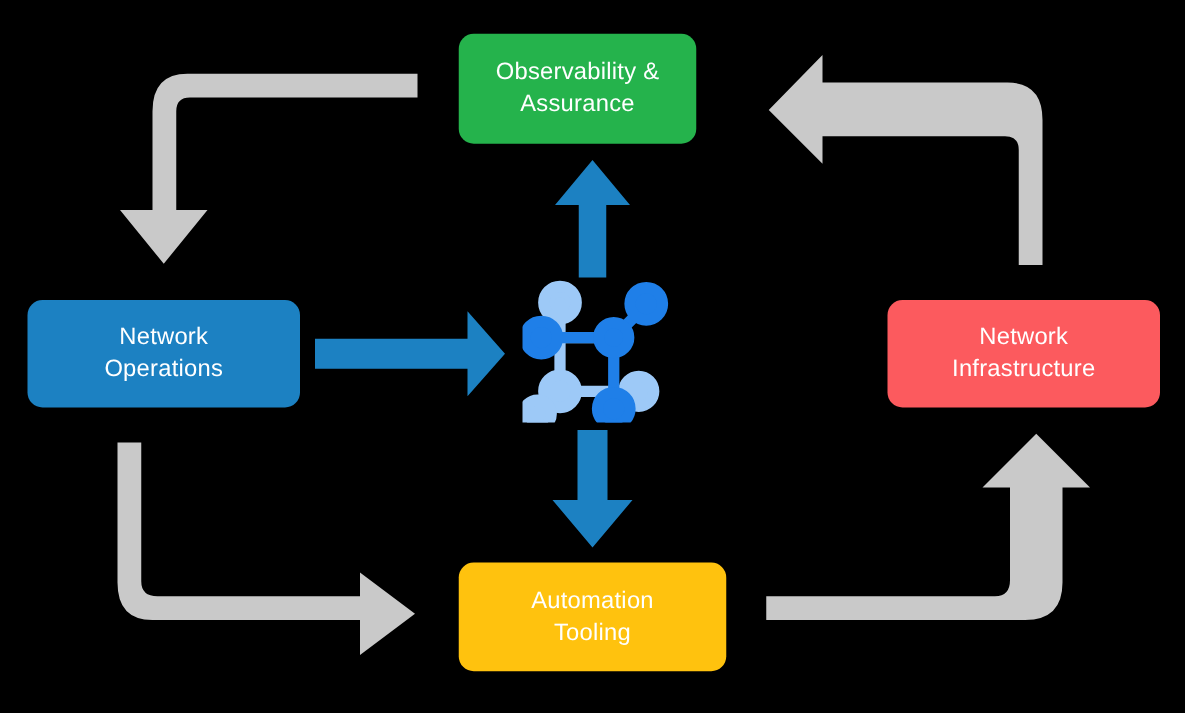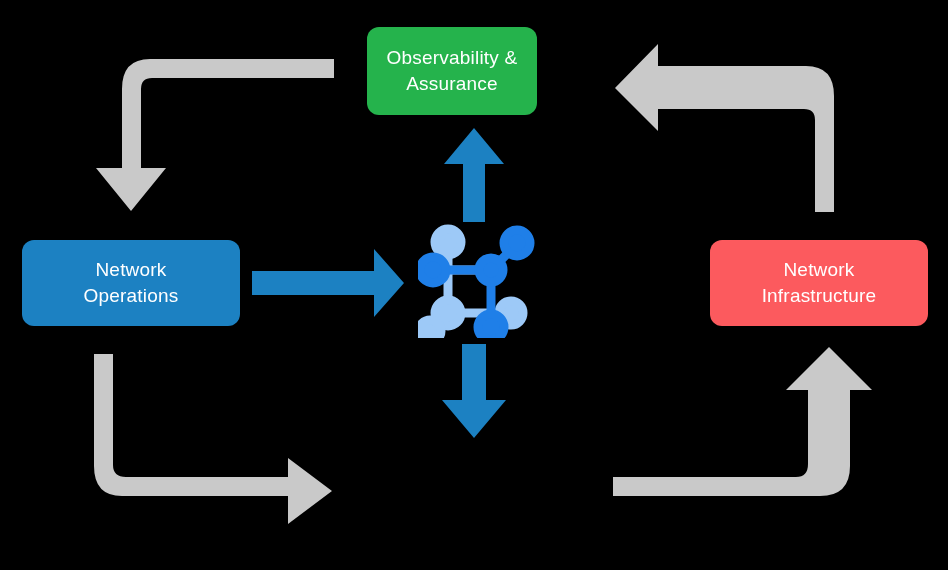--- a/index.html
+++ b/index.html
@@ -27,21 +27,21 @@
     color: #ffffff;
     font-size: 19px;
     line-height: 1.35;
     font-weight: 400;
     letter-spacing: 0.2px;
     box-sizing: border-box;
     padding: 4px 10px;
     white-space: pre-line;
   }
   #box-observability {
-    left: 367px; top: 27px; width: 170px; height: 88px;
+    left: 367px; top: 27px; width: 190px; height: 88px;
     background: #25B34C;
   }
   #box-network-operations {
     left: 22px; top: 240px; width: 218px; height: 86px;
     background: #1C81C2;
   }
   #box-network-infrastructure {
     left: 710px; top: 240px; width: 218px; height: 86px;
     background: #FC5A5E;
   }
@@ -129,14 +129,16 @@
 
   <div class="node-box" id="box-observability">Observability &amp;
 Assurance</div>
 
   <div class="node-box" id="box-network-operations">Network
 Operations</div>
 
   <div class="node-box" id="box-network-infrastructure">Network
 Infrastructure</div>
 
+  <div class="node-box" id="box-automation-tooling">Automation
+Tooling</div>
 
 </div>
 
 </body></html>

